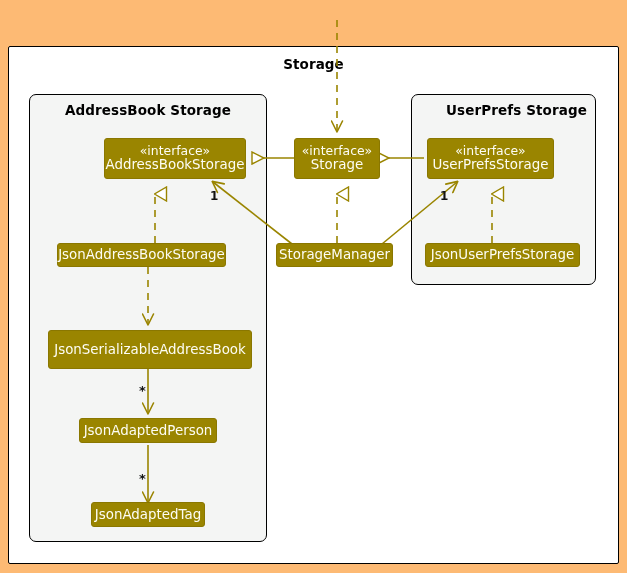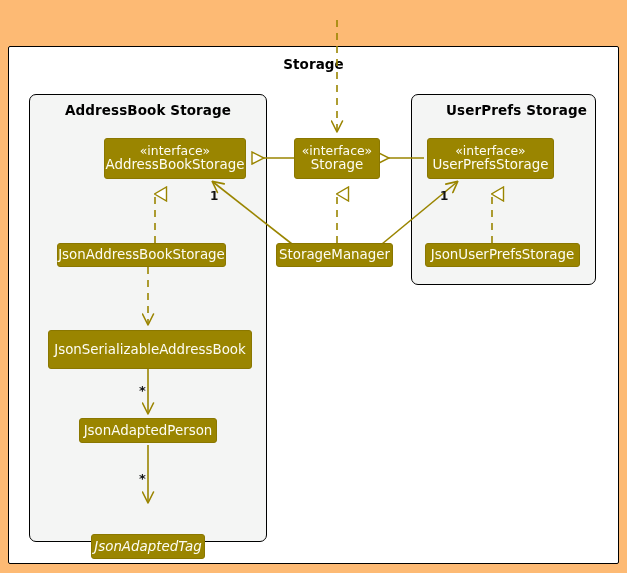--- a/index.html
+++ b/index.html
@@ -188,21 +188,21 @@
   </div>
 
   <div class="node" style="left:48px; top:330px; width:204px; height:39px;">
     <span class="cname">JsonSerializableAddressBook</span>
   </div>
 
   <div class="node" style="left:79px; top:418px; width:138px; height:25px;">
     <span class="cname">JsonAdaptedPerson</span>
   </div>
 
-  <div class="node" style="left:91px; top:534px; width:114px; height:25px;font-style:italic;">
+  <div class="node" style="left:91px; top:502px; width:114px; height:25px;">
     <span class="cname">JsonAdaptedTag</span>
   </div>
 
   <div class="edge-label" style="left:210px; top:189px;">1</div>
 
   <div class="edge-label" style="left:440px; top:189px;">1</div>
 
   <div class="edge-label star" style="left:139px; top:383px;">*</div>
 
   <div class="edge-label star" style="left:139px; top:471px;">*</div>

